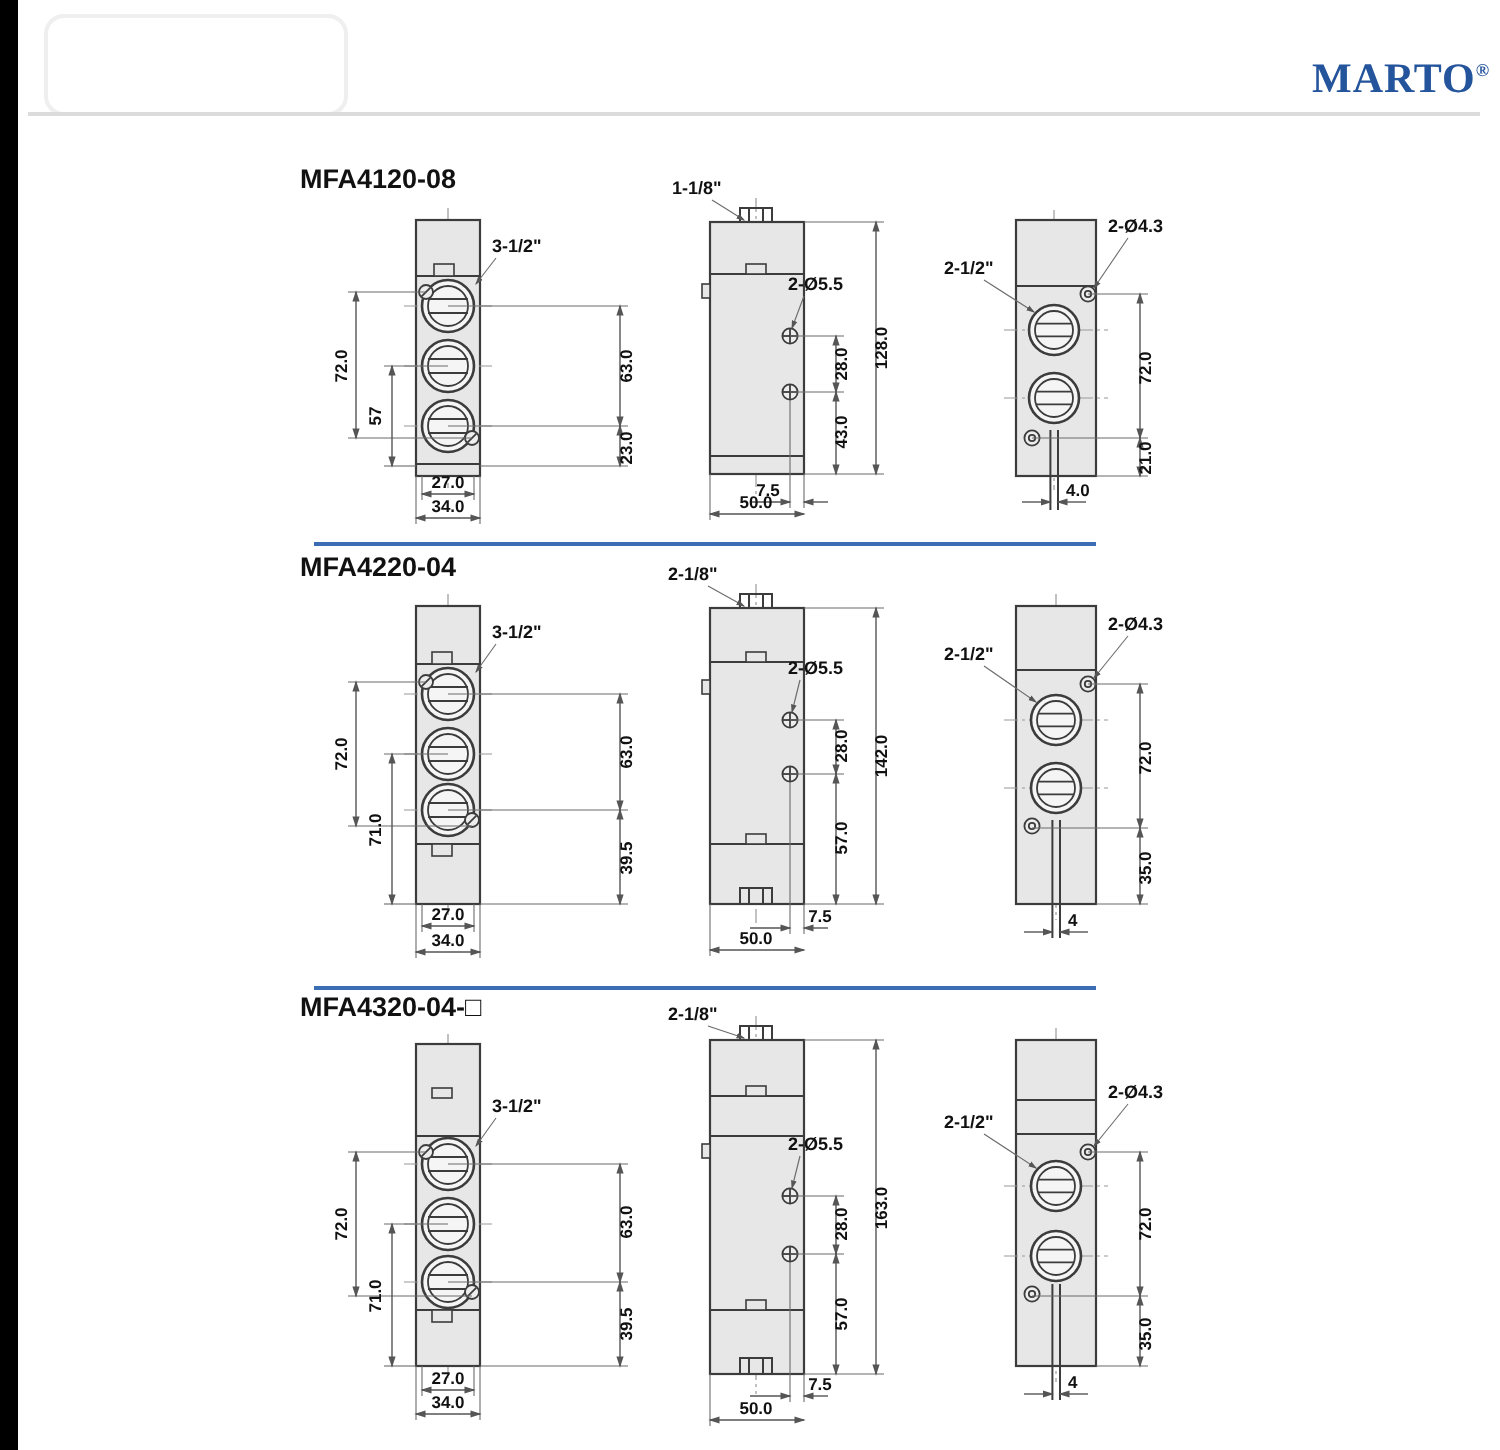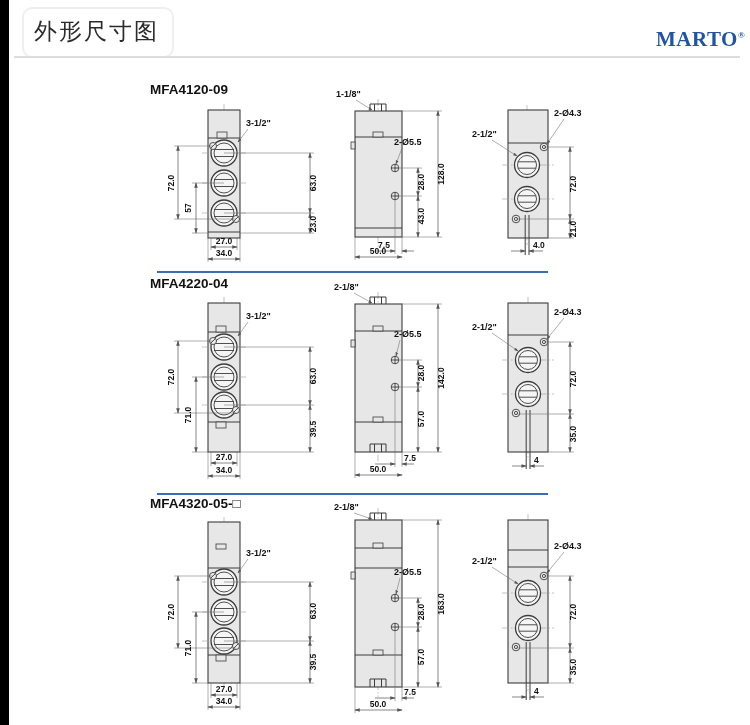--- a/index.html
+++ b/index.html
@@ -33,38 +33,37 @@
   .dt{font:bold 8.5px "Liberation Sans",sans-serif;fill:#111;}
   .nt{font:bold 9px "Liberation Sans",sans-serif;fill:#111;}
 </style>
 </head>
 <body>
 
 <div id="page">
   <div id="leftbar"></div>
 
   <div id="titlebox"></div>
-  <div id="title-cn">外形尺寸图</div>
   <div id="hdr-line"></div>
   <div id="brand"><span>MARTO</span><sup>®</sup></div>
 
   <svg width="0" height="0">
     <defs>
       <marker id="ar" viewBox="0 0 10 10" refX="8.5" refY="5" markerWidth="8" markerHeight="8" orient="auto-start-reverse">
         <path d="M0,1.8 L10,5 L0,8.2 Z" fill="#555"></path>
       </marker>
     </defs>
   </svg>
 
   <div class="sep" id="sep1"></div>
   <div class="sep" id="sep2"></div>
 
-  <div class="model" style="left:150px;top:82px;">MFA4120-09</div>
+  <div class="model" style="left:150px;top:82px;">MFA4120-08</div>
   <div class="model" style="left:150px;top:276px;">MFA4220-04</div>
-  <div class="model" style="left:150px;top:496px;">MFA4320-05-□</div>
+  <div class="model" style="left:150px;top:496px;">MFA4320-04-□</div>
 
   <svg style="left:150px;top:98px;" width="180" height="172">
     <line class="cl" x1="74" y1="6" x2="74" y2="146"></line>
     <rect class="bd" x="58" y="12" width="32" height="128"></rect>
     <line class="ln" x1="58" y1="40" x2="90" y2="40"></line>
     <rect class="tab" x="67" y="34" width="10" height="6"></rect>
     <line class="ln" x1="58" y1="134" x2="90" y2="134"></line>
     <line class="cl" x1="52" y1="55" x2="96" y2="55"></line>
     <line class="cl" x1="52" y1="85" x2="96" y2="85"></line>
     <line class="cl" x1="52" y1="115" x2="96" y2="115"></line>

